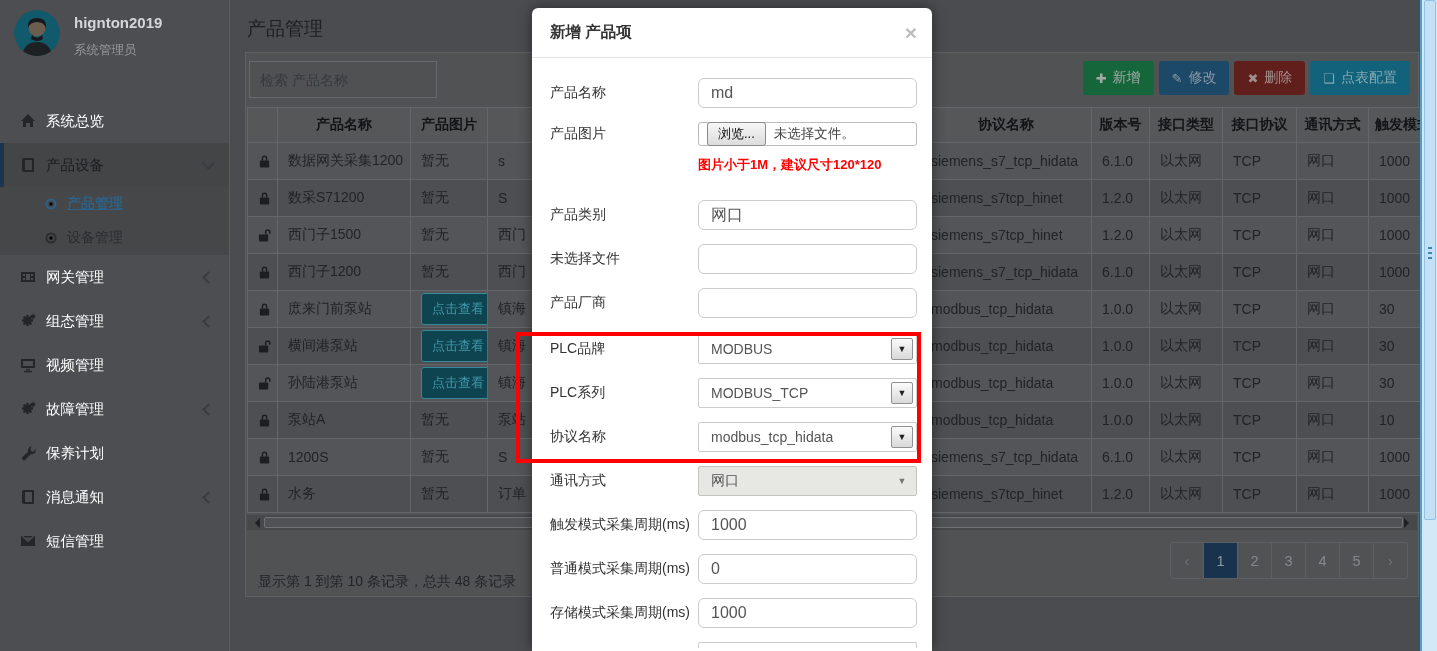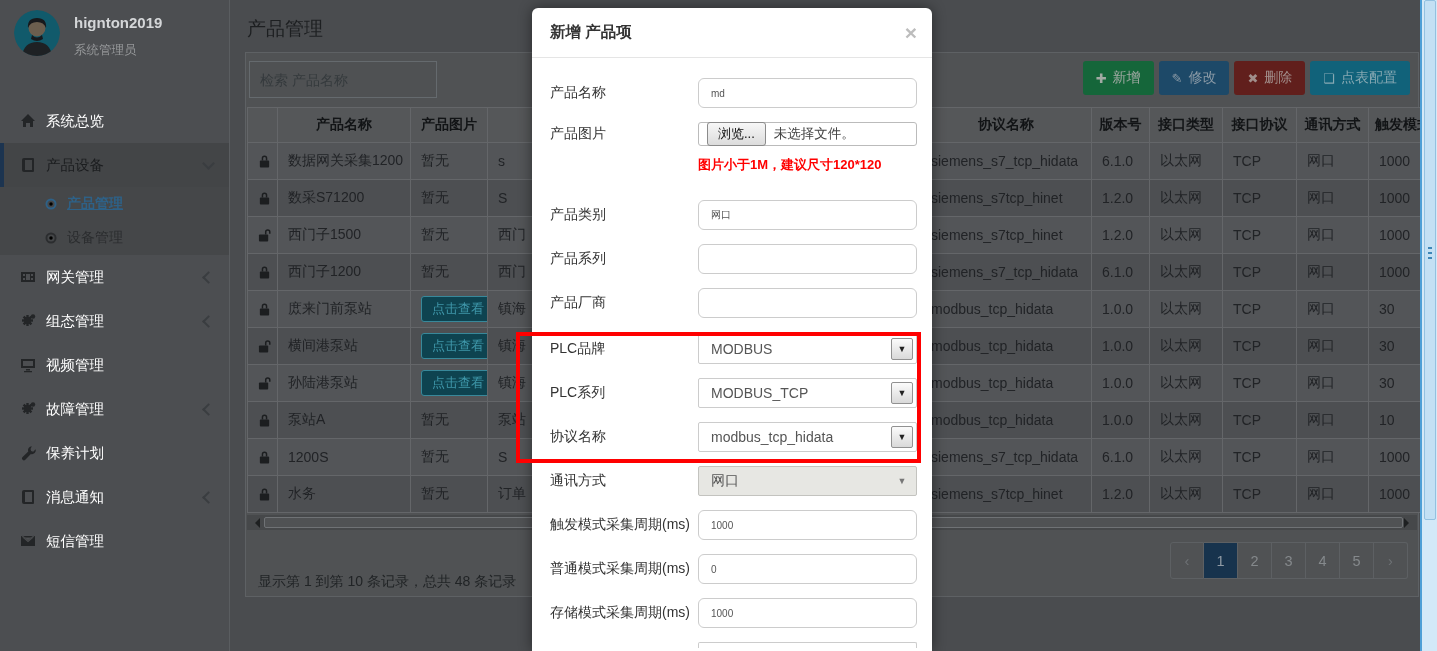--- a/index.html
+++ b/index.html
@@ -58,21 +58,21 @@
   table.grid { position:absolute; left:1px; top:54px; width:1190px; table-layout:fixed;
     border-collapse:collapse; font-size:14px; }
   table.grid th { height:35px; background:#555759; color:#121416; font-weight:bold; text-align:center;
     border:1px solid #646669; overflow:hidden; white-space:nowrap; }
   table.grid td { height:37px; border:1px solid #646669; color:#212326; padding:0 10px;
     overflow:hidden; white-space:nowrap; background:#535558; }
   table.grid tr.even td { background:#4d4f52; }
   td.lockcell { text-align:center; padding:0; color:#1c1e20; }
   .lock svg { width:13px; height:15px; display:inline-block; vertical-align:middle; fill:#1c1e20; }
   .viewbtn { background:#0e4350; border:1px solid #38889a; color:#3f97aa; font-size:13px;
-    height:26px; padding:0 10px; border-radius:3px; cursor:pointer; }
+    height:32px; padding:0 10px; border-radius:3px; cursor:pointer; }
   
   .hscroll { position:absolute; left:1px; right:1px; top:462px; height:15px; background:#46484a;
     display:flex; align-items:center; }
   .harrow { width:0; height:0; border:5px solid transparent; margin:0 3px; }
   .harrow.l { border-right-color:#1e2021; }
   .harrow.r { border-left-color:#1e2021; margin-left:auto; }
   .hthumb { flex:1; height:11px; margin:0 1px; background:#505254; border:1px solid #6f7275; border-radius:2px; }
   
   .records { position:absolute; left:12px; top:520px; color:#212426; font-size:14px; }
   .pagination { position:absolute; right:10px; top:489px; display:flex; }
@@ -88,21 +88,21 @@
     border-radius:6px 6px 0 0; box-shadow:0 0 14px rgba(0,0,0,.45); z-index:20; }
   .modal-header { height:50px; border-bottom:1px solid #e5e5e5; display:flex; align-items:center;
     padding:0 15px 0 18px; }
   .modal-title { font-size:15.5px; font-weight:bold; color:#333; }
   .modal-close { margin-left:auto; color:#bdbdbd; font-size:21px; font-weight:bold; cursor:pointer; line-height:1; }
   .modal-body { padding:20px 15px 0 18px; }
   .frow { display:flex; align-items:center; margin-bottom:14px; }
   .frow .flabel { width:148px; flex:0 0 148px; font-size:14px; color:#333; }
   .fctl { flex:1; position:relative; }
   .tinput { width:100%; height:30px; border:1px solid #ccc; border-radius:6px; padding:0 12px;
-    font-size:10px; color:#555; background:#fff; font-family:inherit; }
+    font-size:16px; color:#555; background:#fff; font-family:inherit; }
   .selbox { width:100%; height:30px; border:1px solid #ccc; border-radius:2px; background:#fff;
     display:flex; align-items:center; padding:0 26px 0 12px; font-size:14px; color:#555; cursor:pointer; position:relative; }
   .selbox .arrowbtn { position:absolute; right:3px; top:3px; bottom:3px; width:22px;
     background:linear-gradient(#fbfbfb,#d9d9d9); border:1px solid #919191; border-radius:2px;
     display:flex; align-items:center; justify-content:center; font-size:9px; color:#222; }
   .selbox.disabled { background:#e7e7e3; border-color:#c3c3bf; color:#555; cursor:default; }
   .selbox.disabled .arrowbtn { background:none; border:none; color:#777; }
   .filewrap { height:24px; border:1px solid #bbb; border-radius:3px; display:flex; align-items:center;
     padding:0 8px; gap:8px; }
   .browsebtn { height:24px; padding:0 10px; font-size:13px; color:#111;
@@ -512,21 +512,21 @@
           <div class="hint">图片小于1M，建议尺寸120*120</div>
         </div>
     </div>
 
     <div class="frow">
       <div class="flabel">产品类别</div>
       <div class="fctl"><input class="tinput" value="网口" style=""></div>
     </div>
 
     <div class="frow">
-      <div class="flabel">产品系列</div>
+      <div class="flabel">未选择文件</div>
       <div class="fctl"><input class="tinput" value="" style=""></div>
     </div>
 
     <div class="frow mt-gap">
       <div class="flabel">产品厂商</div>
       <div class="fctl"><input class="tinput" value="" style=""></div>
     </div>
 
     <div class="frow">
       <div class="flabel">PLC品牌</div>

